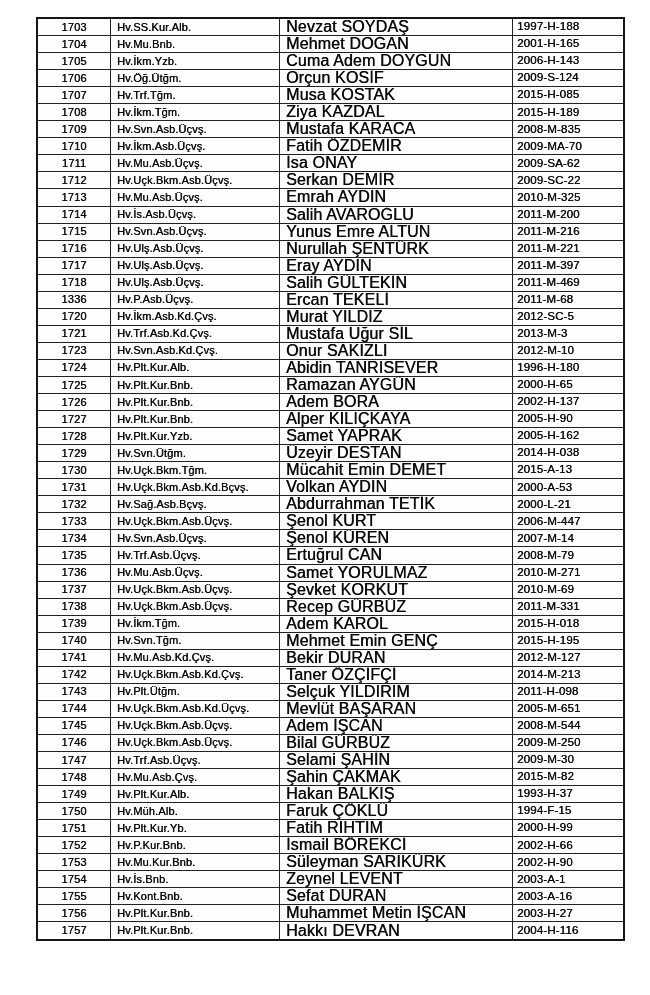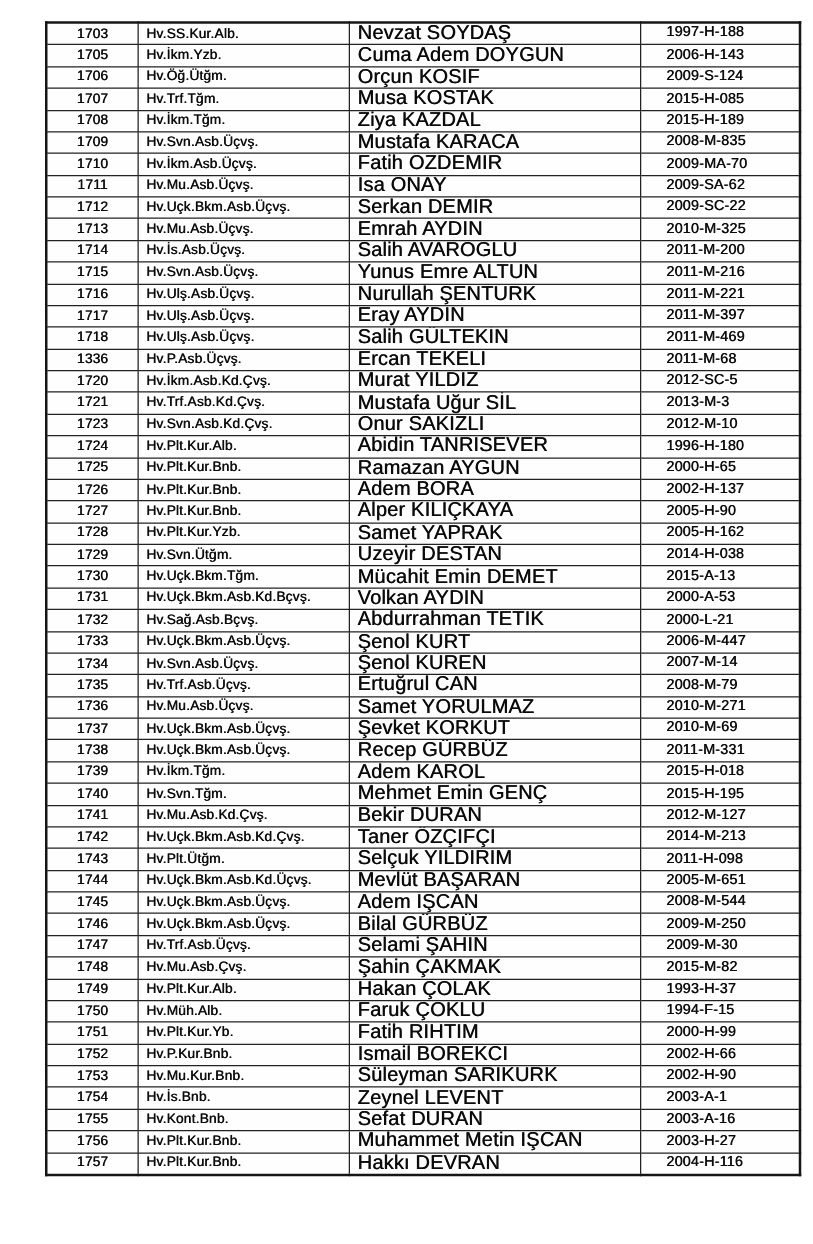--- a/index.html
+++ b/index.html
@@ -56,39 +56,45 @@
     margin-top: 34px;
   }
   table.roster td.c2 {
     text-align: left;
     padding-left: 6px;
     width: 226px;
     font-size: 16px;
   }
   table.roster td.c3 {
     text-align: left;
-    padding-left: 20px;
+    padding-left: 4px;
     width: 106px;
     font-size: 11.5px;
   }
 </style>
 </head>
 <body>
 
 <div class="page">
   <div class="table-wrap">
     <table class="roster">
       <tbody>
           <tr>
             <td class="c0">1703</td>
             <td class="c1">Hv.SS.Kur.Alb.</td>
             <td class="c2">Nevzat SOYDAŞ</td>
             <td class="c3">1997-H-188</td>
           </tr>
           <tr>
+            <td class="c0">1704</td>
+            <td class="c1">Hv.Mu.Bnb.</td>
+            <td class="c2">Mehmet DOĞAN</td>
+            <td class="c3">2001-H-165</td>
+          </tr>
+          <tr>
             <td class="c0">1705</td>
             <td class="c1">Hv.İkm.Yzb.</td>
             <td class="c2">Cuma Adem DOYGUN</td>
             <td class="c3">2006-H-143</td>
           </tr>
           <tr>
             <td class="c0">1706</td>
             <td class="c1">Hv.Öğ.Ütğm.</td>
             <td class="c2">Orçun KOSİF</td>
             <td class="c3">2009-S-124</td>
@@ -335,21 +341,21 @@
           </tr>
           <tr>
             <td class="c0">1748</td>
             <td class="c1">Hv.Mu.Asb.Çvş.</td>
             <td class="c2">Şahin ÇAKMAK</td>
             <td class="c3">2015-M-82</td>
           </tr>
           <tr>
             <td class="c0">1749</td>
             <td class="c1">Hv.Plt.Kur.Alb.</td>
-            <td class="c2">Hakan ÇOLAK</td>
+            <td class="c2">Hakan BALKIŞ</td>
             <td class="c3">1993-H-37</td>
           </tr>
           <tr>
             <td class="c0">1750</td>
             <td class="c1">Hv.Müh.Alb.</td>
             <td class="c2">Faruk ÇÖKLÜ</td>
             <td class="c3">1994-F-15</td>
           </tr>
           <tr>
             <td class="c0">1751</td>

